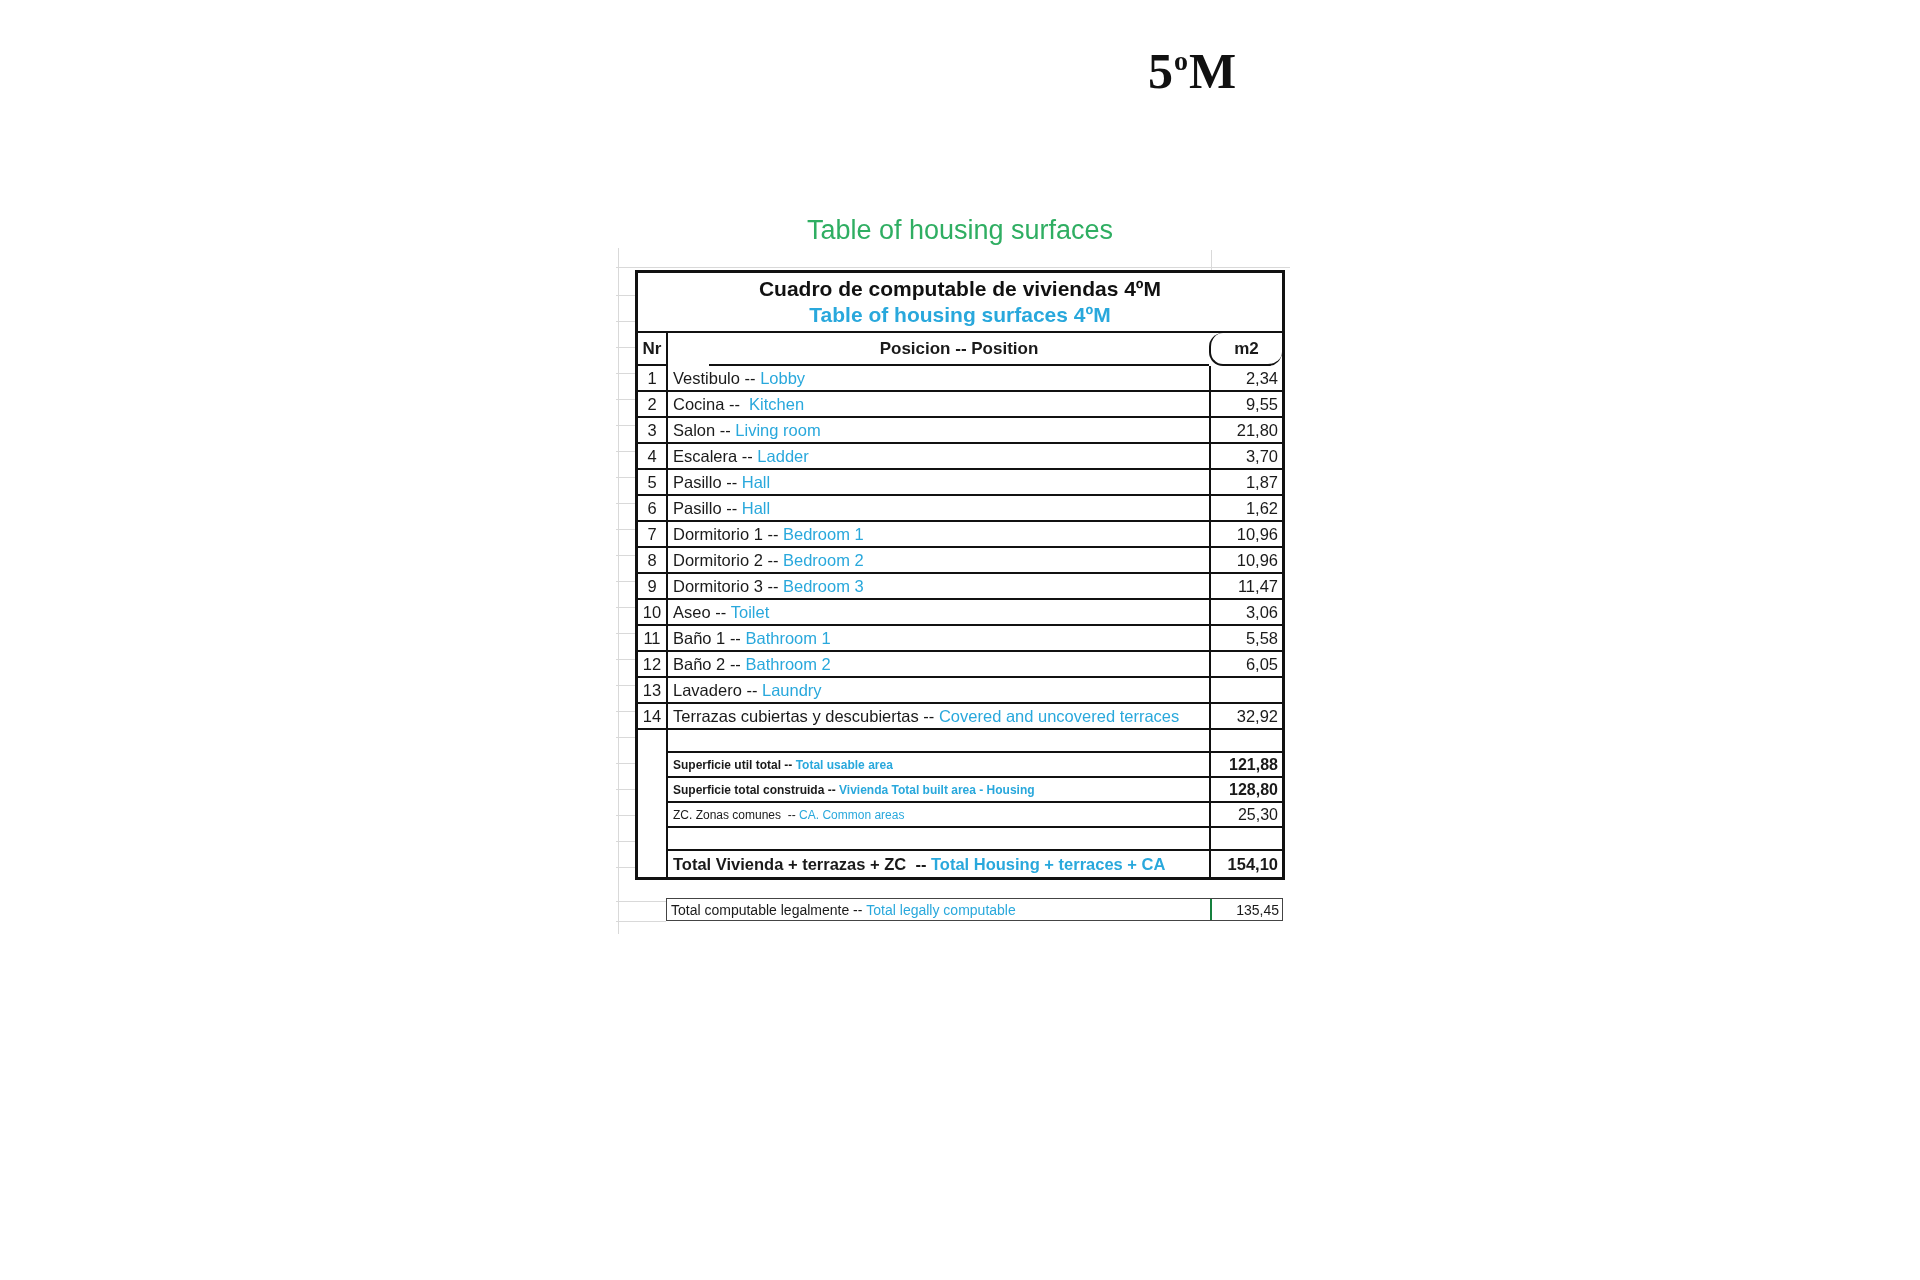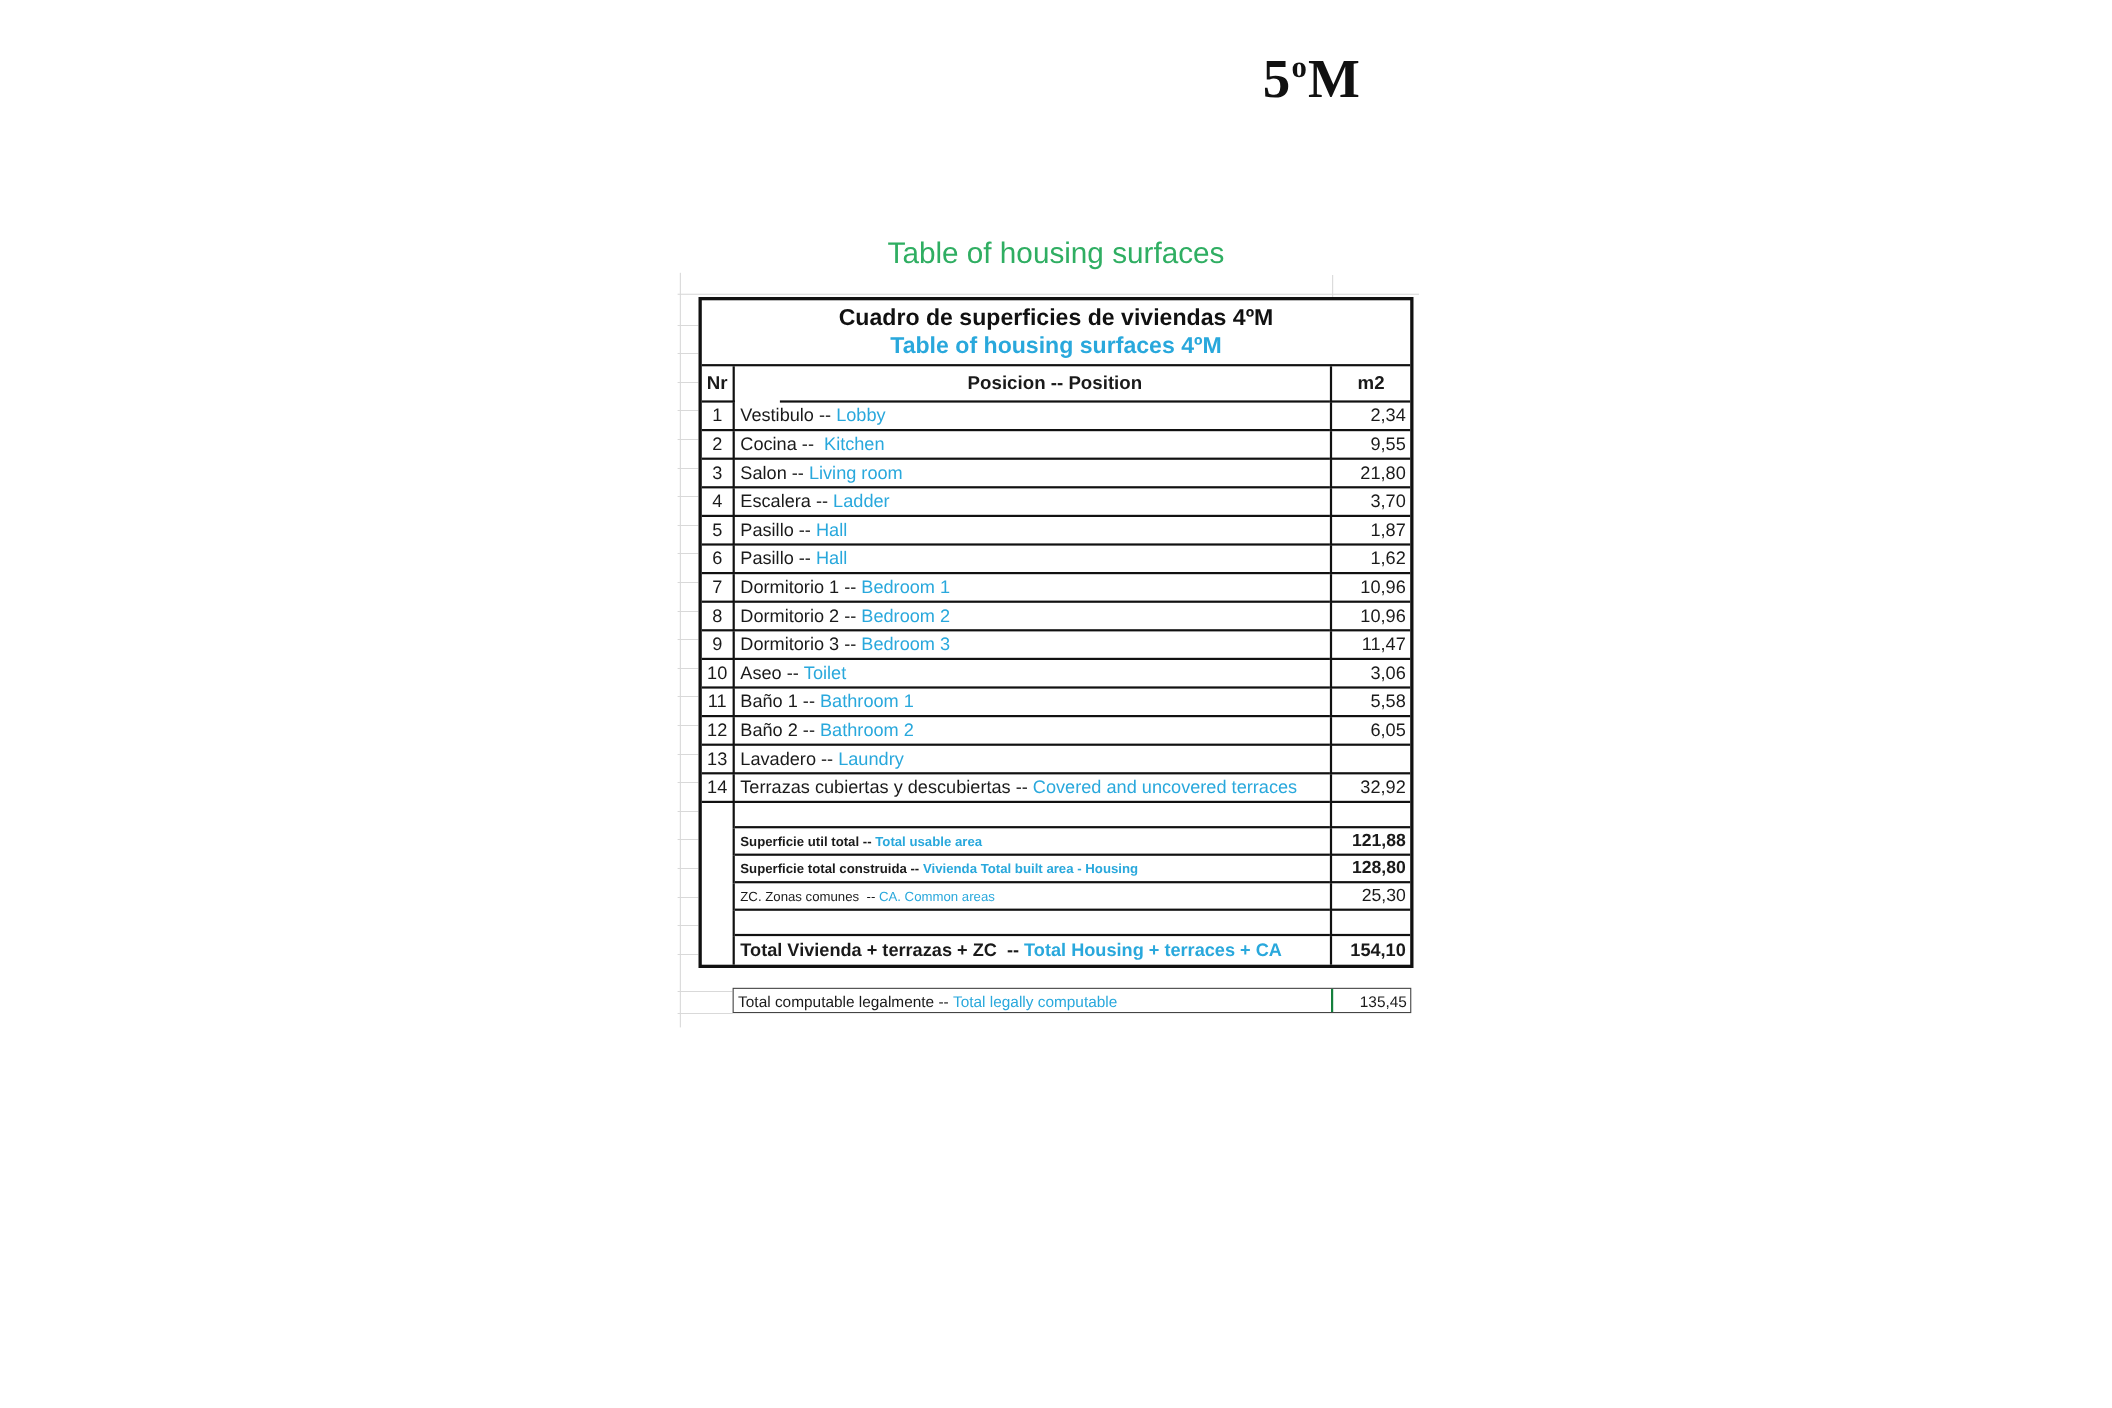--- a/index.html
+++ b/index.html
@@ -56,21 +56,21 @@
     height:58px;border-bottom:2px solid #111;
     display:flex;flex-direction:column;align-items:center;justify-content:center;
   }
   .title-es{font-weight:bold;font-size:21px;color:#111;}
   .title-en{font-weight:bold;font-size:21px;color:#29a8dc;margin-top:2px;}
 
   .row-head{height:33px;font-weight:bold;}
   .row-head .c{border-bottom:2px solid #111;}
   .row-head .c-nr{font-size:17px;}
   .row-head .c-label{justify-content:center;padding-left:0;font-size:17px;margin-left:41px;}
-  .row-head .c-m2{justify-content:center;padding-right:0;font-size:17px;}
+  .row-head .c-m2{justify-content:center;padding-right:0;font-size:17px;border-radius:14px;}
 
   .row-data{height:26px;}
   .row-data .c{border-bottom:2px solid #111;}
 
   .row-blank{height:23px;}
   .row-blank .c-label,.row-blank .c-m2{border-bottom:2px solid #111;}
 
   .row-summary{height:25px;}
   .row-summary .c-label,.row-summary .c-m2{border-bottom:2px solid #111;}
   .row-summary .c-label{font-size:12px;}
@@ -98,21 +98,21 @@
 
   <div class="grid-gutter-left"></div>
   <div class="grid-gutter-bottom"></div>
   <div class="grid-vline gv-a"></div>
   <div class="grid-vline gv-b"></div>
   <div class="grid-hline"></div>
 
   <div class="tbl">
 
     <div class="title-box">
-      <div class="title-es">Cuadro de superficies de viviendas 4ºM</div>
+      <div class="title-es">Cuadro de computable de viviendas 4ºM</div>
       <div class="title-en">Table of housing surfaces 4ºM</div>
     </div>
 
     <div class="row row-head">
       <div class="c c-nr">Nr</div>
       <div class="c c-label">Posicion -- Position</div>
       <div class="c c-m2">m2</div>
     </div>
 
     <div>

